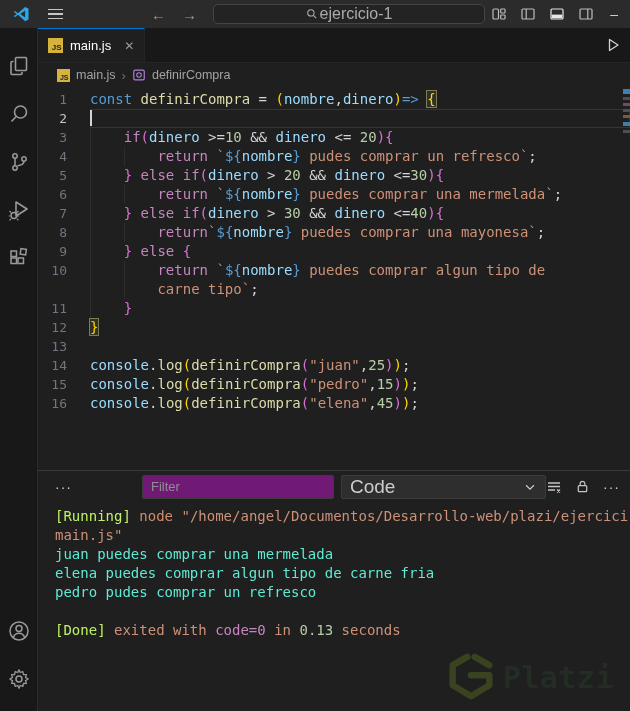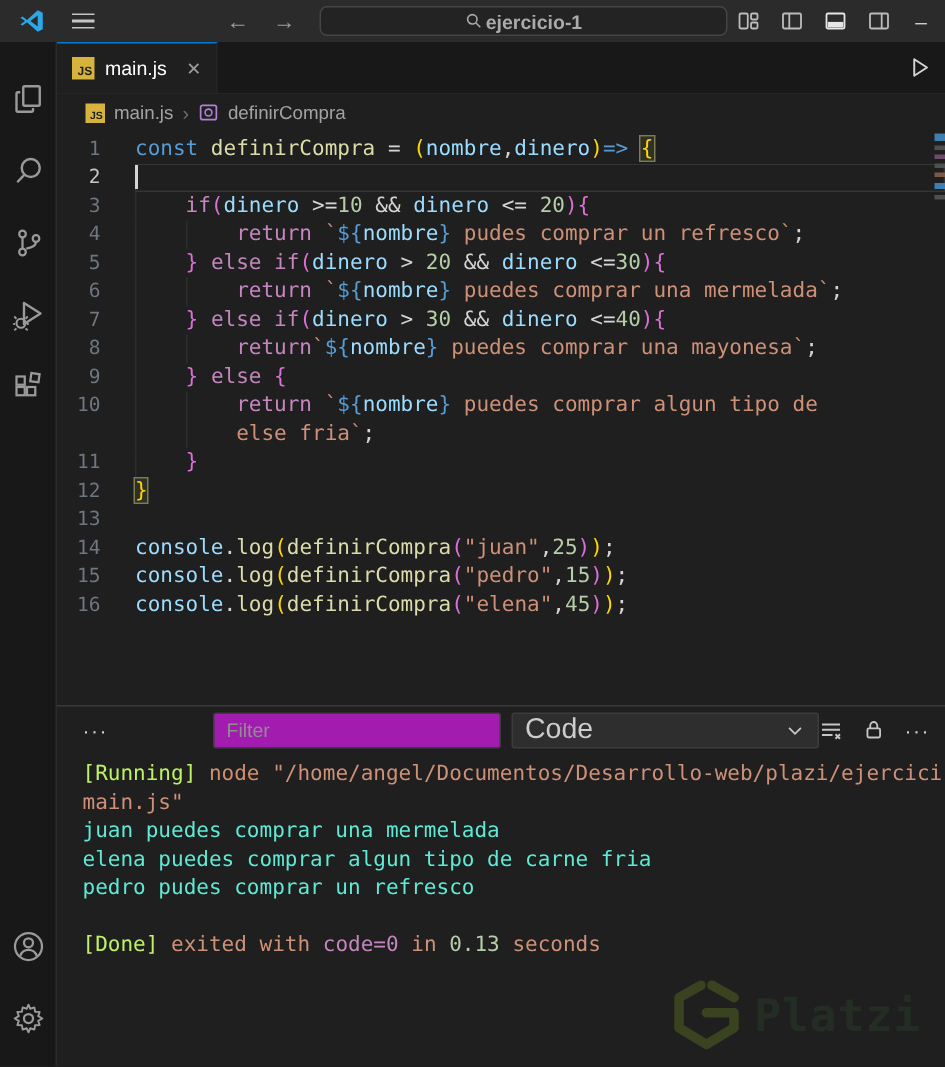--- a/index.html
+++ b/index.html
@@ -10,21 +10,21 @@
   
   .titlebar { height:28px; background:#2b2b2b; display:flex; align-items:center;
     padding:0 10px; flex:0 0 28px; }
   .vscode-logo { width:18px; height:18px; margin-left:2px; }
   .hamburger { margin-left:18px; display:flex; flex-direction:column; gap:3px; cursor:pointer; }
   .hamburger i { display:block; width:15px; height:1.5px; background:#c5c5c5; }
   .nav-arrows { display:flex; gap:16px; margin-left:88px; color:#9d9d9d; font-size:15px; }
   .nav-arrows span { cursor:pointer; }
   .cmd-center { margin-left:16px; width:272px; height:20px; background:#232323;
     border:1px solid #454545; border-radius:5px; display:flex; align-items:center;
-    justify-content:center; gap:2px; color:#ababab; font-size:13px; cursor:pointer;font-weight:bold; }
+    justify-content:center; gap:2px; color:#ababab; font-size:16px; cursor:pointer; }
   .tb-icons { margin-left:auto; display:flex; align-items:center; gap:13px; }
   .tb-icons svg { display:block; cursor:pointer; }
   .minimize { margin-left:16px; margin-right:2px; color:#cccccc; font-size:14px; cursor:pointer; }
 
   
   .main-row { flex:1; display:flex; min-height:0; }
   .activitybar { width:38px; background:#181818; border-right:1px solid #2b2b2b;
     display:flex; flex-direction:column; align-items:center; padding-top:14px; }
   .ab-icon { width:38px; height:48px; display:flex; align-items:center; justify-content:center;
     cursor:pointer; }
@@ -75,21 +75,21 @@
   .s-bm  { outline:1px solid #7d7d55; background:rgba(110,110,60,.22); }
   .overview { position:absolute; top:2px; right:0; width:7px; }
   .overview i { display:block; position:absolute; right:0; width:7px; }
 
   
   .panel { flex:0 0 241px; background:#1f1f1f; border-top:1px solid #3a3a3a;
     display:flex; flex-direction:column; }
   .panel-header { height:31px; display:flex; align-items:center; padding:0 10px 0 17px;
     flex:0 0 31px; }
   .p-ellipsis { color:#cccccc; font-size:14px; letter-spacing:1px; cursor:pointer; }
-  .filter-input { margin-left:70px; width:192px; height:24px; background:#a21caf;
+  .filter-input { margin-left:70px; width:192px; height:24px; background:#701a75;
     border:1px solid #3c3c3c; border-radius:2px; color:#cccccc; font-size:13px;
     padding:0 8px; outline:none; font-family:"Liberation Sans", sans-serif; }
   .filter-input::placeholder { color:#8f8f8f; }
   .channel-select { margin-left:7px; width:210px; height:24px; background:#2e2e2e;
     border:1px solid #3c3c3c; border-radius:2px; color:#cccccc; font-size:19px;
     display:flex; align-items:center; padding:0 8px; cursor:pointer; }
   .channel-select svg { margin-left:auto; }
   .ph-icons { margin-left:auto; display:flex; align-items:center; gap:13px; }
   .ph-icons .ic { cursor:pointer; display:flex; align-items:center; }
   .panel-body { flex:1; position:relative; padding:5px 0 0 17px; overflow:hidden;
@@ -240,21 +240,21 @@
             <div class="crow"><span class="ln">1</span><span class="ctext"><span class="s-kw">const </span><span class="s-fn">definirCompra</span><span class="s-op"> = </span><span class="s-b1">(</span><span class="s-vr">nombre</span><span class="s-op">,</span><span class="s-vr">dinero</span><span class="s-b1">)</span><span class="s-kw">=&gt;</span><span class="s-pl"> </span><span class="s-b1 s-bm">{</span></span></div>
             <div class="crow cur"><span class="ln">2</span><span class="ctext"><i class="cursor"></i></span></div>
             <div class="crow"><span class="ln">3</span><span class="ctext"><i class="guide" style="left: 0px;"></i><span class="s-pl">    </span><span class="s-ctl">if</span><span class="s-b2">(</span><span class="s-vr">dinero</span><span class="s-op"> &gt;=</span><span class="s-num">10</span><span class="s-op"> &amp;&amp; </span><span class="s-vr">dinero</span><span class="s-op"> &lt;= </span><span class="s-num">20</span><span class="s-b2">){</span></span></div>
             <div class="crow"><span class="ln">4</span><span class="ctext"><i class="guide" style="left: 0px;"></i><i class="guide" style="left: 33.6px;"></i><span class="s-pl">        </span><span class="s-ctl">return </span><span class="s-str">`</span><span class="s-kw">${</span><span class="s-vr">nombre</span><span class="s-kw">}</span><span class="s-str"> pudes comprar un refresco`</span><span class="s-op">;</span></span></div>
             <div class="crow"><span class="ln">5</span><span class="ctext"><i class="guide" style="left: 0px;"></i><span class="s-pl">    </span><span class="s-b2">}</span><span class="s-ctl"> else if</span><span class="s-b2">(</span><span class="s-vr">dinero</span><span class="s-op"> &gt; </span><span class="s-num">20</span><span class="s-op"> &amp;&amp; </span><span class="s-vr">dinero</span><span class="s-op"> &lt;=</span><span class="s-num">30</span><span class="s-b2">){</span></span></div>
             <div class="crow"><span class="ln">6</span><span class="ctext"><i class="guide" style="left: 0px;"></i><i class="guide" style="left: 33.6px;"></i><span class="s-pl">        </span><span class="s-ctl">return </span><span class="s-str">`</span><span class="s-kw">${</span><span class="s-vr">nombre</span><span class="s-kw">}</span><span class="s-str"> puedes comprar una mermelada`</span><span class="s-op">;</span></span></div>
             <div class="crow"><span class="ln">7</span><span class="ctext"><i class="guide" style="left: 0px;"></i><span class="s-pl">    </span><span class="s-b2">}</span><span class="s-ctl"> else if</span><span class="s-b2">(</span><span class="s-vr">dinero</span><span class="s-op"> &gt; </span><span class="s-num">30</span><span class="s-op"> &amp;&amp; </span><span class="s-vr">dinero</span><span class="s-op"> &lt;=</span><span class="s-num">40</span><span class="s-b2">){</span></span></div>
             <div class="crow"><span class="ln">8</span><span class="ctext"><i class="guide" style="left: 0px;"></i><i class="guide" style="left: 33.6px;"></i><span class="s-pl">        </span><span class="s-ctl">return</span><span class="s-str">`</span><span class="s-kw">${</span><span class="s-vr">nombre</span><span class="s-kw">}</span><span class="s-str"> puedes comprar una mayonesa`</span><span class="s-op">;</span></span></div>
             <div class="crow"><span class="ln">9</span><span class="ctext"><i class="guide" style="left: 0px;"></i><span class="s-pl">    </span><span class="s-b2">}</span><span class="s-ctl"> else </span><span class="s-b2">{</span></span></div>
             <div class="crow"><span class="ln">10</span><span class="ctext"><i class="guide" style="left: 0px;"></i><i class="guide" style="left: 33.6px;"></i><span class="s-pl">        </span><span class="s-ctl">return </span><span class="s-str">`</span><span class="s-kw">${</span><span class="s-vr">nombre</span><span class="s-kw">}</span><span class="s-str"> puedes comprar algun tipo de</span></span></div>
-            <div class="crow"><span class="ln"></span><span class="ctext"><i class="guide" style="left: 0px;"></i><i class="guide" style="left: 33.6px;"></i><span class="s-pl">        </span><span class="s-str">else fria`</span><span class="s-op">;</span></span></div>
+            <div class="crow"><span class="ln"></span><span class="ctext"><i class="guide" style="left: 0px;"></i><i class="guide" style="left: 33.6px;"></i><span class="s-pl">        </span><span class="s-str">carne tipo`</span><span class="s-op">;</span></span></div>
             <div class="crow"><span class="ln">11</span><span class="ctext"><i class="guide" style="left: 0px;"></i><span class="s-pl">    </span><span class="s-b2">}</span></span></div>
             <div class="crow"><span class="ln">12</span><span class="ctext"><span class="s-b1 s-bm">}</span></span></div>
             <div class="crow"><span class="ln">13</span><span class="ctext"></span></div>
             <div class="crow"><span class="ln">14</span><span class="ctext"><span class="s-vr">console</span><span class="s-op">.</span><span class="s-fn">log</span><span class="s-b1">(</span><span class="s-fn">definirCompra</span><span class="s-b2">(</span><span class="s-str">"juan"</span><span class="s-op">,</span><span class="s-num">25</span><span class="s-b2">)</span><span class="s-b1">)</span><span class="s-op">;</span></span></div>
             <div class="crow"><span class="ln">15</span><span class="ctext"><span class="s-vr">console</span><span class="s-op">.</span><span class="s-fn">log</span><span class="s-b1">(</span><span class="s-fn">definirCompra</span><span class="s-b2">(</span><span class="s-str">"pedro"</span><span class="s-op">,</span><span class="s-num">15</span><span class="s-b2">)</span><span class="s-b1">)</span><span class="s-op">;</span></span></div>
             <div class="crow"><span class="ln">16</span><span class="ctext"><span class="s-vr">console</span><span class="s-op">.</span><span class="s-fn">log</span><span class="s-b1">(</span><span class="s-fn">definirCompra</span><span class="s-b2">(</span><span class="s-str">"elena"</span><span class="s-op">,</span><span class="s-num">45</span><span class="s-b2">)</span><span class="s-b1">)</span><span class="s-op">;</span></span></div>
           </div>
         <div class="overview">
           <i style="top:0;   height:5px; background:#3f7fae;"></i>
           <i style="top:8px; height:3px; background:#4f4f4f;"></i>

